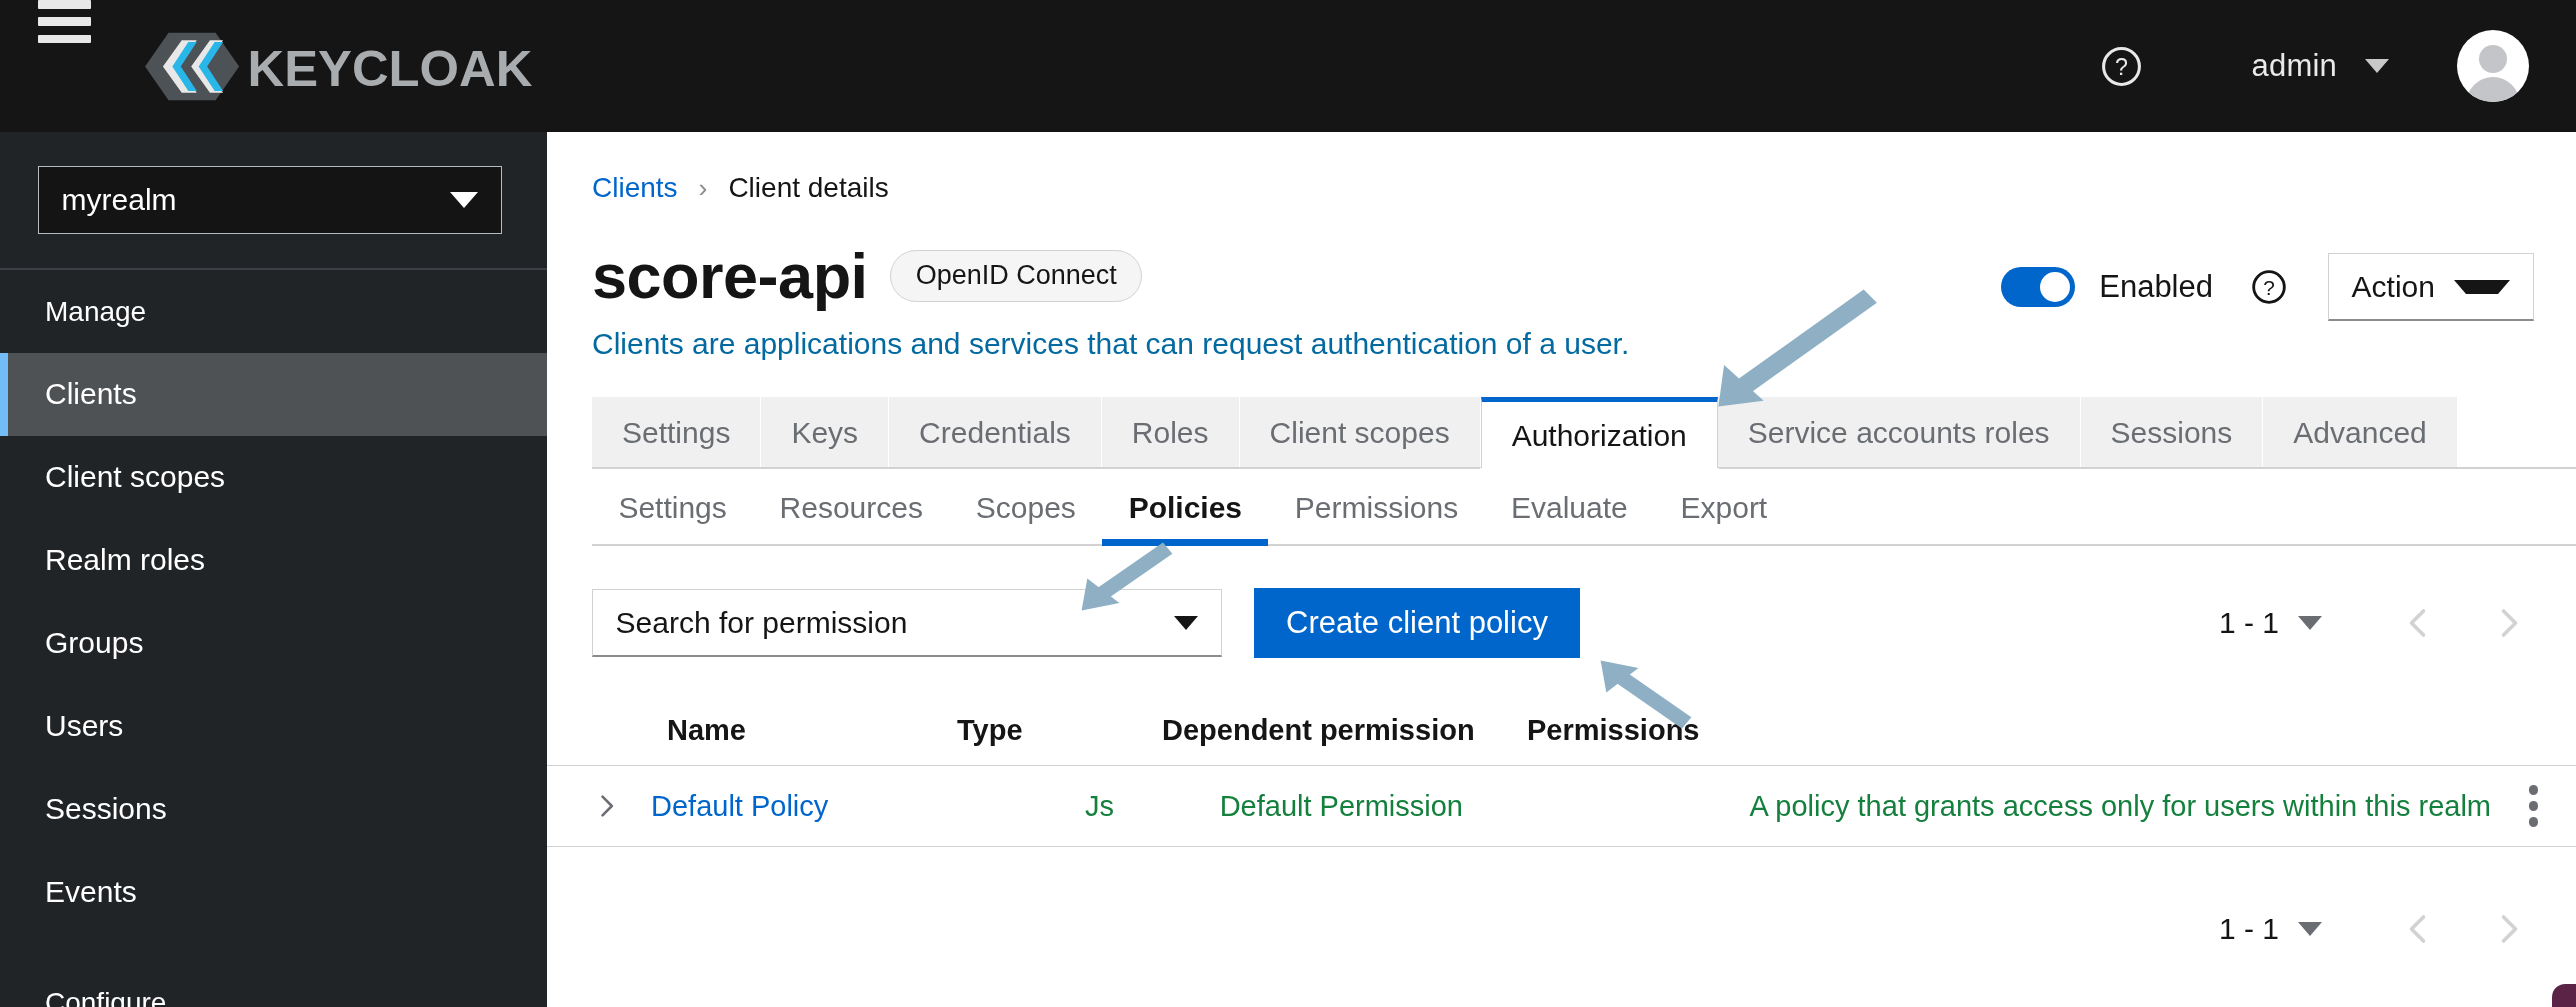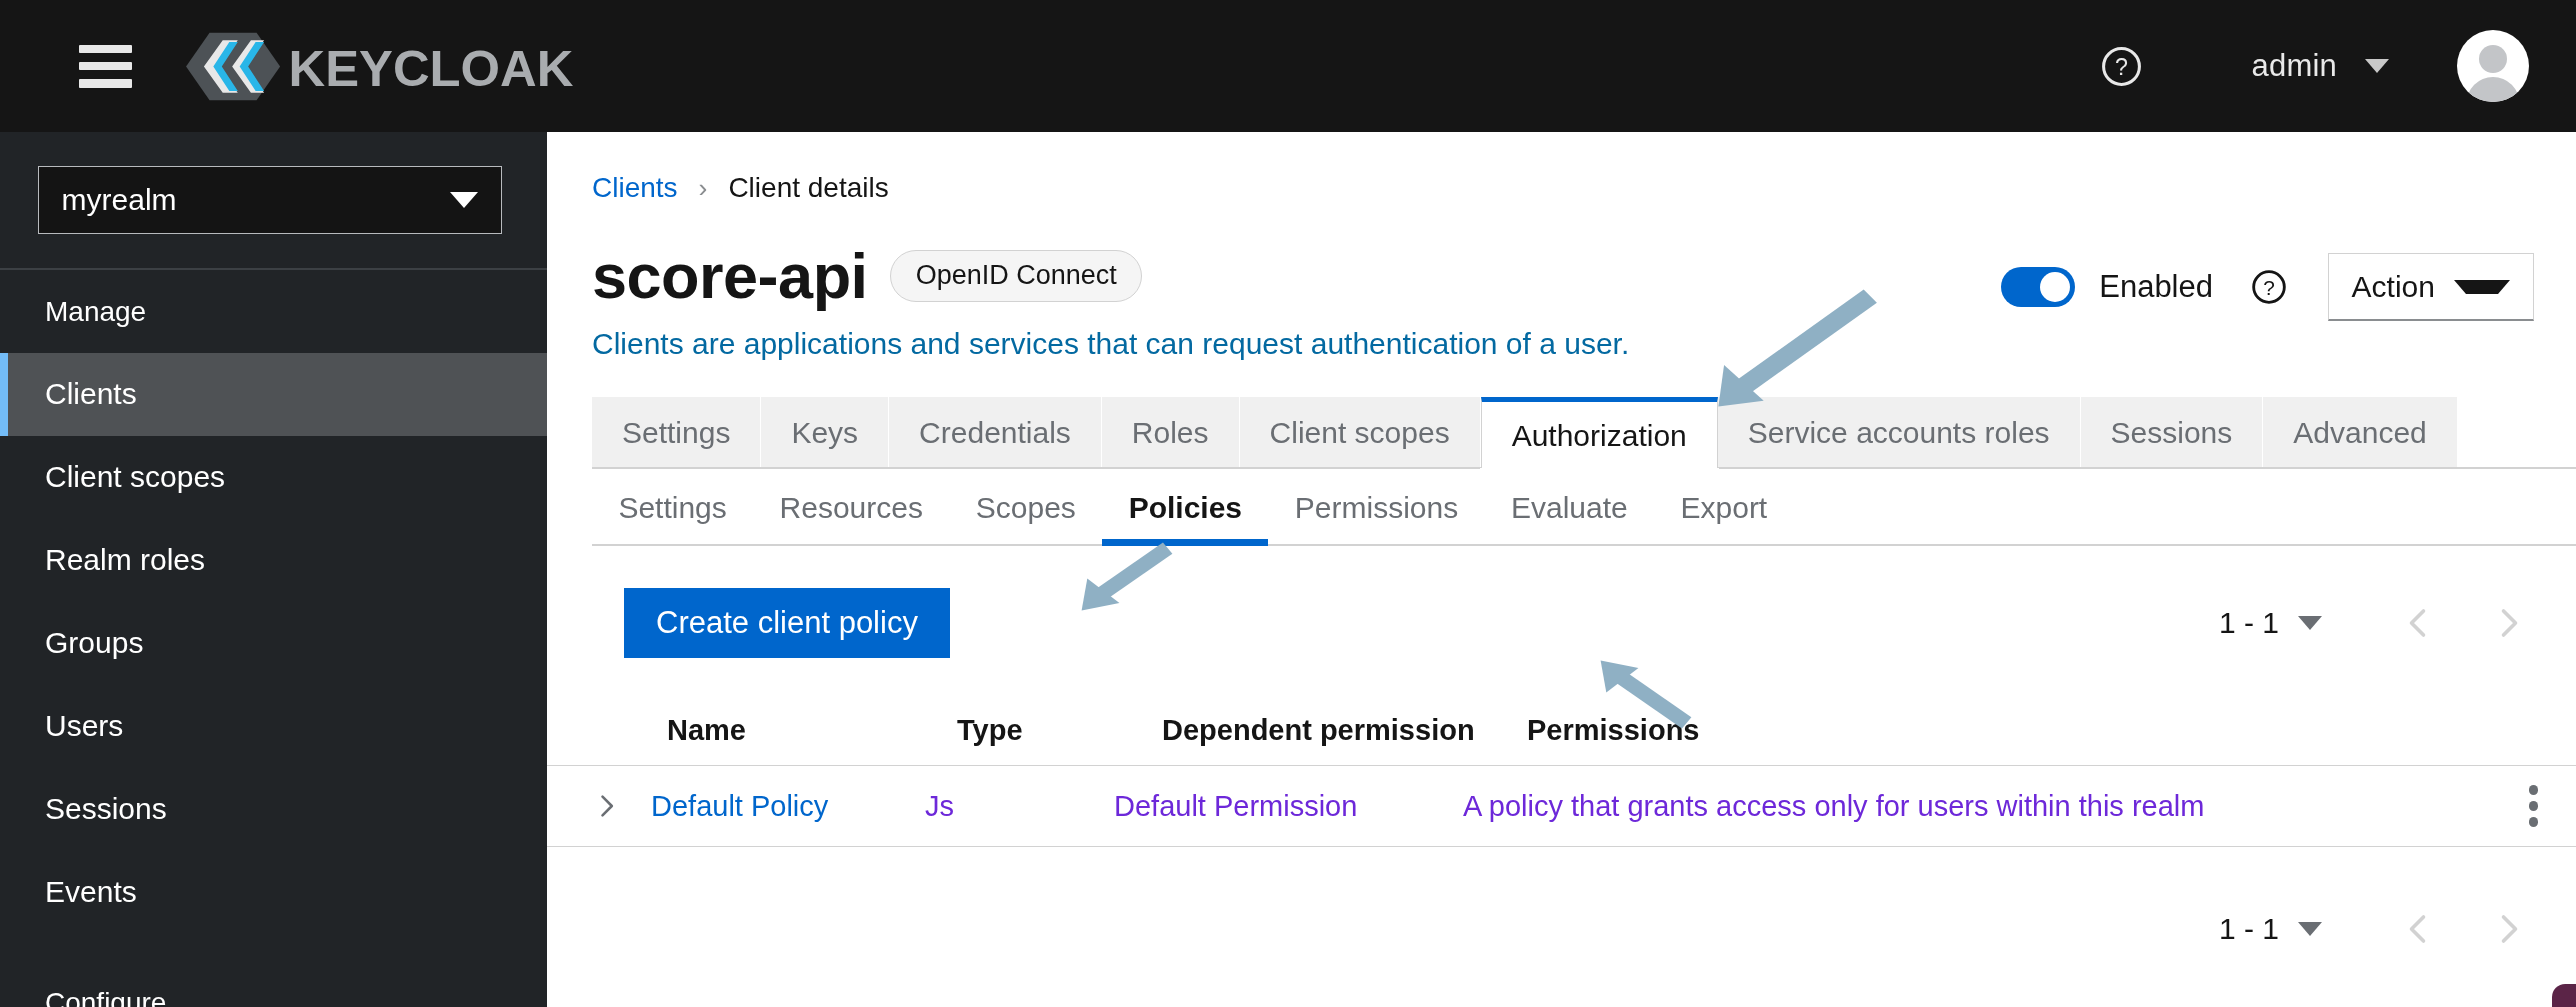--- a/index.html
+++ b/index.html
@@ -10,23 +10,22 @@
     font-family: "Liberation Sans", sans-serif;
     -webkit-font-smoothing: antialiased;
   }
   .app { position: relative; width: 2576px; height: 1008px; }
 
   
   .masthead {
     position: absolute; top: 0; left: 0;
     width: 2576px; height: 132px;
     background: #151515;
-    display: flex; align-items: center;
+    display: flex; 
     z-index: 5;
-    padding-left: 41px;
   }
   .hamburger {
     width: 53px; height: 43px;
     margin-left: 38px; margin-right: 45px;
     display: flex; flex-direction: column; justify-content: space-between;
     cursor: pointer;
   }
   .hamburger span { display: block; width: 100%; height: 8.5px; background: #e8e8e8; border-radius: 0.9px; }
 
   .brand { display: flex; align-items: center; height: 100%; }
@@ -272,21 +271,21 @@
     display: flex; align-items: center; height: 81px;
     border-bottom: 1.9px solid #d2d2d2;
   }
   .c-exp { width: 104px; padding-left: 45px; display: flex; align-items: center; }
   .c-name { width: 274px; }
   .c-type { width: 189px; }
   .c-dep  { width: 349px; }
   .c-desc { flex: 1 1 auto; }
   .c-kebab { width: 85px; display: flex; align-items: center; justify-content: center; }
   .th { font-size: 29px; font-weight: bold; color: #151515; margin-left: 16px; }
-  .td { font-size: 29px; color: #6d28d9; }
+  .td { font-size: 29px; color: #15803d; text-align: right; }
   .td-link { font-size: 29px; color: #06c; cursor: pointer; }
   .kebab { display: flex; flex-direction: column; gap: 6.6px; cursor: pointer; padding: 5.7px; }
   .kebab i { width: 9.4px; height: 9.4px; border-radius: 50%; background: #6a6e73; display: block; }
 
   .bottom-pager {
     display: flex; align-items: center; justify-content: flex-end;
     padding: 55px 42px 0 0;
   }
 
   
@@ -457,20 +456,24 @@
         </div>
       <div class="subtab">
           <span>Evaluate</span>
         </div>
       <div class="subtab">
           <span>Export</span>
         </div>
     </div>
 
     <div class="toolbar">
+      <div class="search-select">
+        <span class="search-placeholder">Search for permission</span>
+        <span class="search-caret"></span>
+      </div>
       <button class="primary-btn">Create client policy</button>
 
       <div class="pager">
         <span class="pager-count">1 - 1</span>
         <span class="pager-caret"></span>
         <div class="pager-nav">
           <div class="chev-btn">
             <svg width="36" height="36" viewBox="0 0 24 24" aria-hidden="true">
               <path d="M15 4 L7 12 L15 20" fill="none" stroke="#d2d2d2" stroke-width="2.4" stroke-linecap="round" stroke-linejoin="round"></path>
             </svg>

